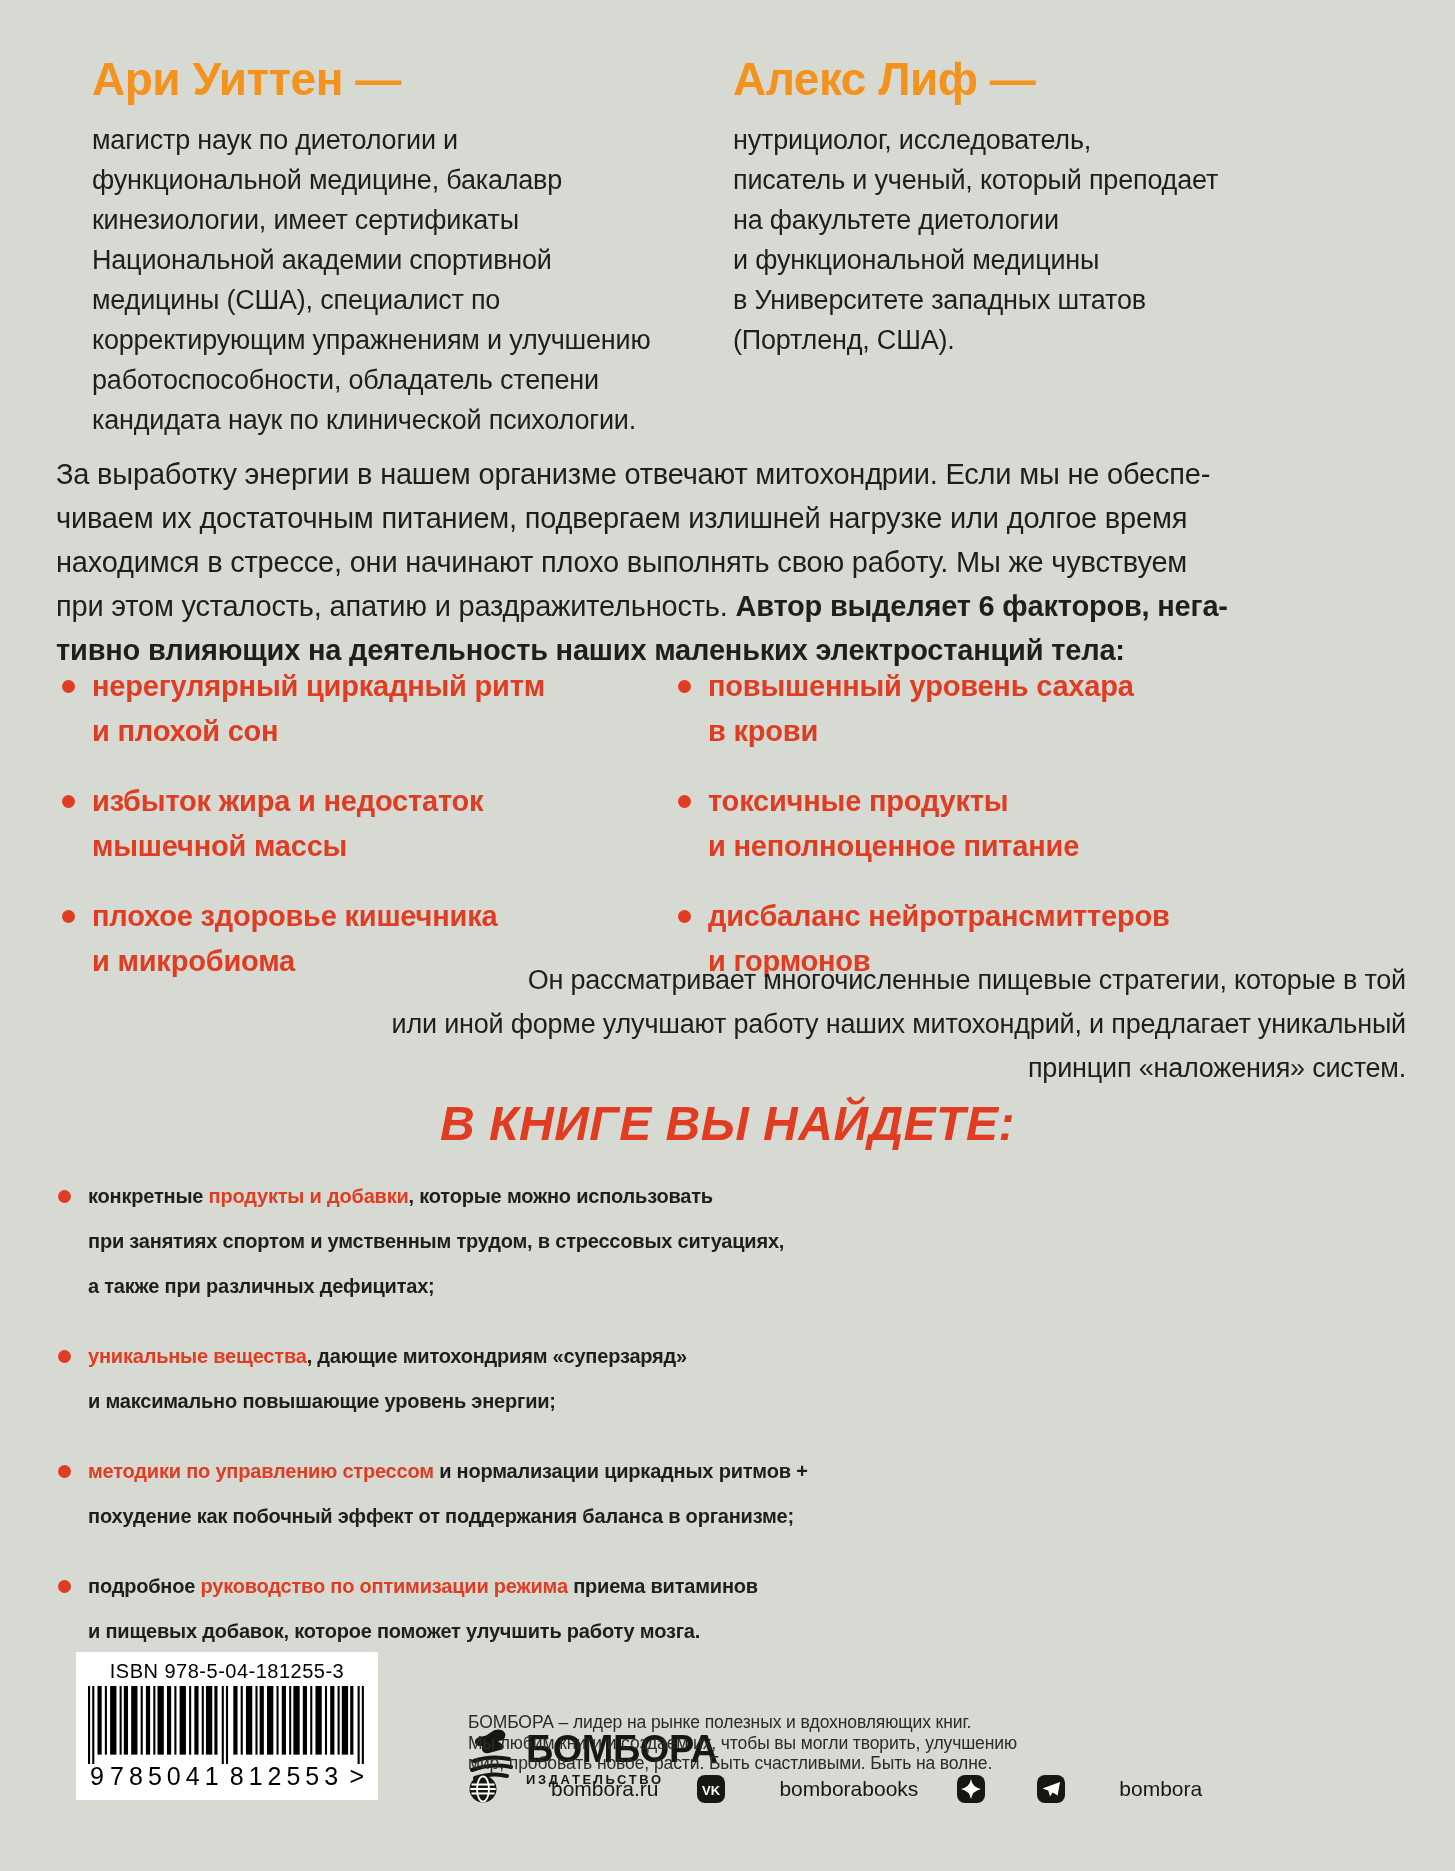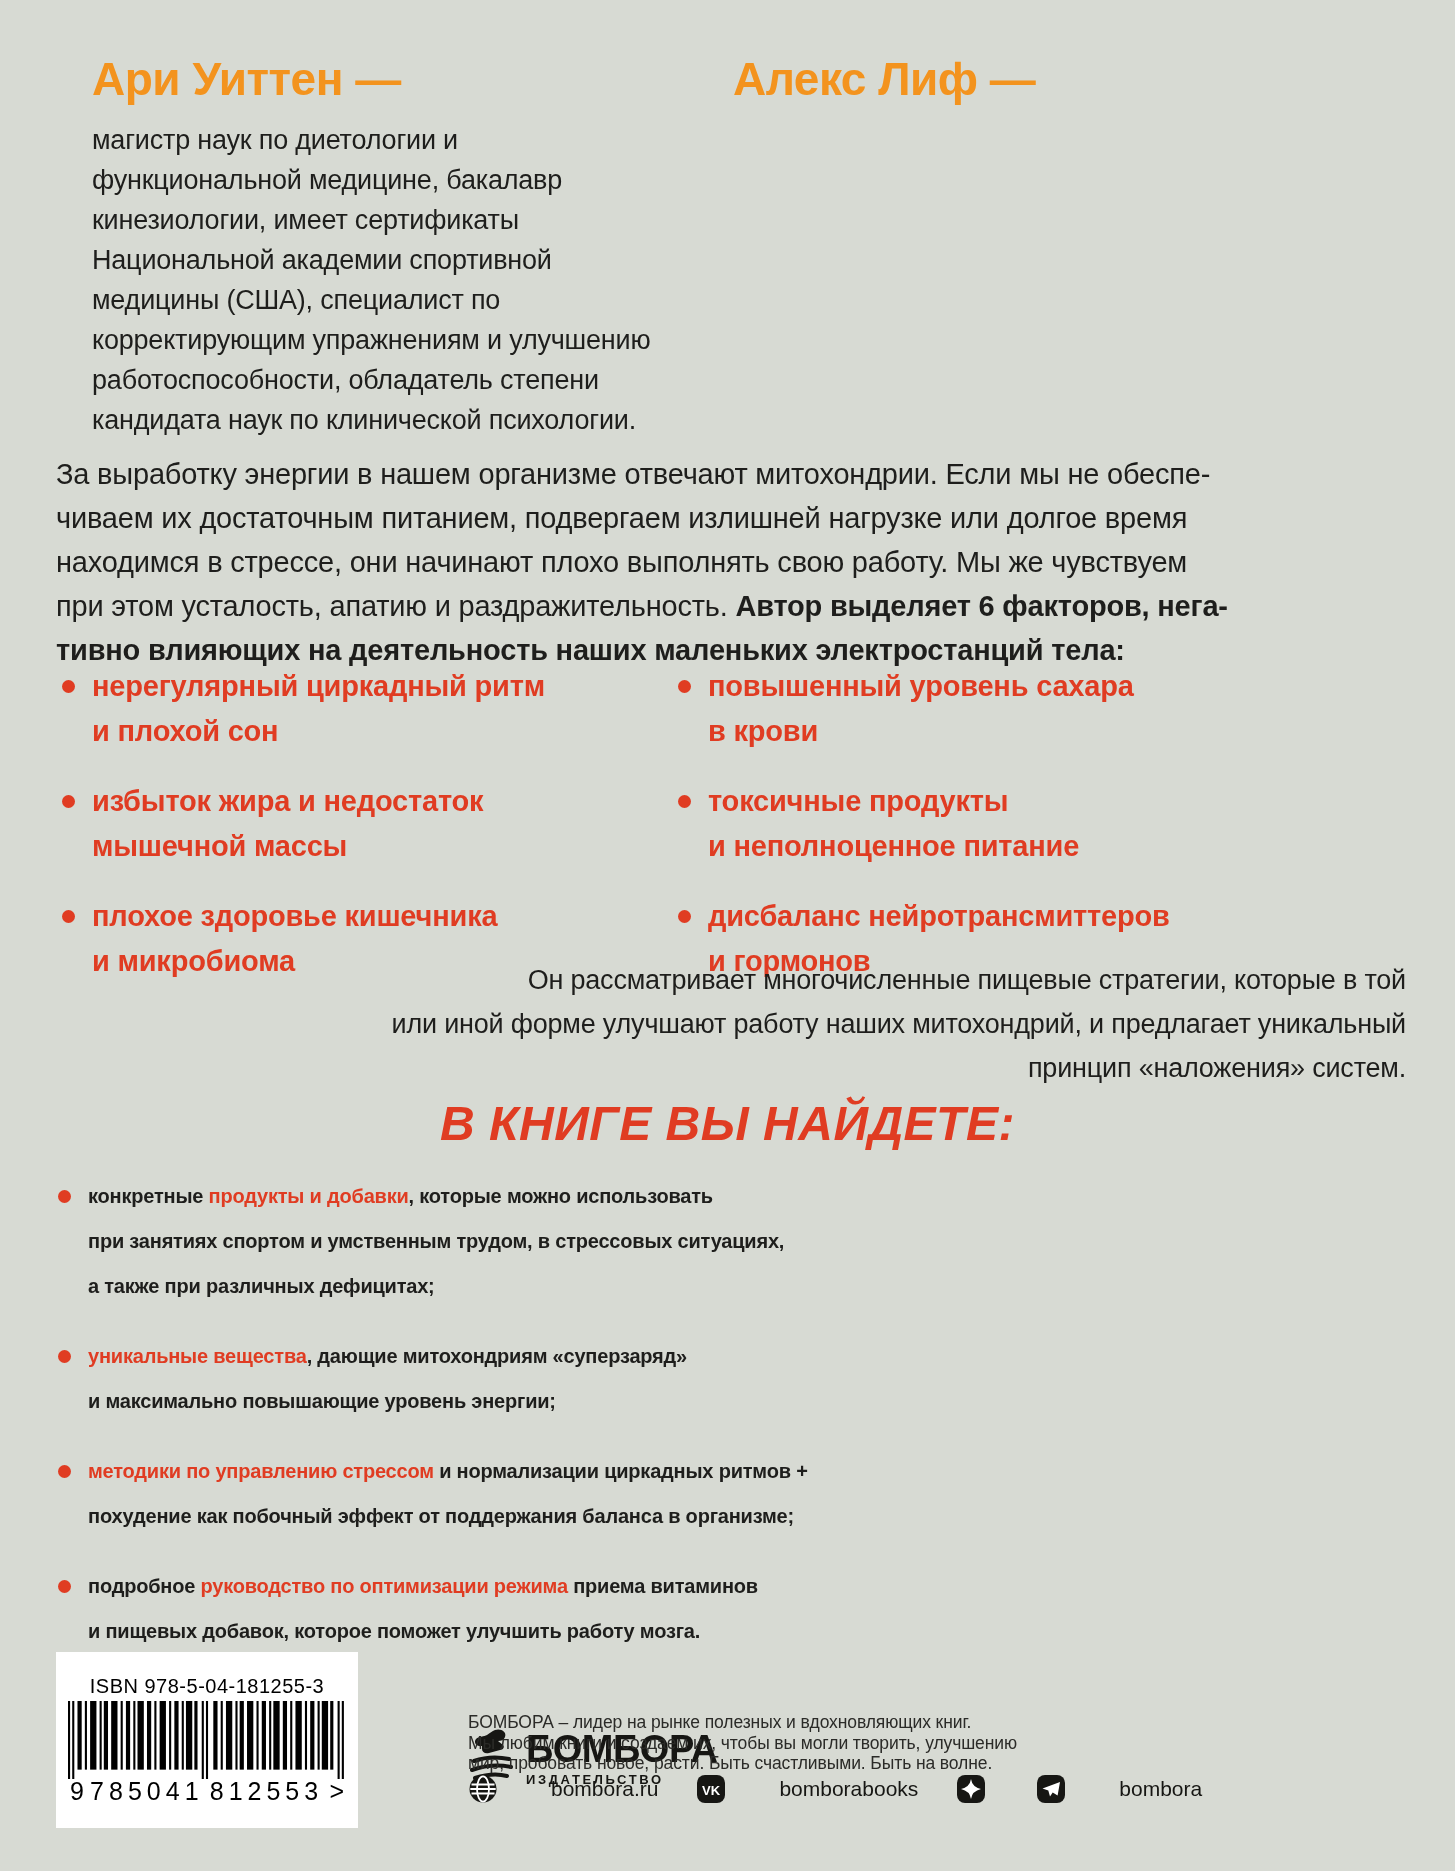--- a/index.html
+++ b/index.html
@@ -61,22 +61,22 @@
     position:relative; padding-left:30px; margin-bottom:25px;
     font-weight:bold; font-size:20px; line-height:45px; letter-spacing:-0.2px; color:var(--ink);
   }
   .findings li::before{
     content:""; position:absolute; left:0; top:16px; width:13px; height:13px;
     border-radius:50%; background:var(--red);
   }
 
   
   .barcode-box{
-    position:absolute; left:56px; top:1652px; width:302px; height:176px;
-    background:#ffffff; padding:23px 12px 6px; display:flex; flex-direction:column;
+    position:absolute; left:76px; top:1652px; width:302px; height:148px;
+    background:#ffffff; padding:8px 12px 6px; display:flex; flex-direction:column;
   }
   .isbn-label{font-size:20px; text-align:center; letter-spacing:0.5px; color:#000;}
   .bars{width:100%; height:78px; margin-top:3px;}
   .digits{
     display:flex; justify-content:space-between; align-items:flex-end;
     font-size:25px; color:#000; margin-top:-2px; padding:0 2px;
   }
   .digits .grp{letter-spacing:5px;}
 
   .logo{position:absolute; left:466px; top:1728px; display:flex;}
@@ -109,20 +109,26 @@
 кинезиологии, имеет сертификаты
 Национальной академии спортивной
 медицины (США), специалист по
 корректирующим упражнениям и улучшению
 работоспособности, обладатель степени
 кандидата наук по клинической психологии.</div>
   </section>
 
   <section class="bio bio-right">
     <h2>Алекс Лиф —</h2>
+    <div class="body pre">нутрициолог, исследователь,
+писатель и ученый, который преподает
+на факультете диетологии
+и функциональной медицины
+в Университете западных штатов
+(Портленд, США).</div>
   </section>
 
   <p class="intro pre"><span>За выработку энергии в нашем организме отвечают митохондрии. Если мы не обеспе-
 чиваем их достаточным питанием, подвергаем излишней нагрузке или долгое время
 находимся в стрессе, они начинают плохо выполнять свою работу. Мы же чувствуем
 при этом усталость, апатию и раздражительность. </span><span class="seg-b">Автор выделяет 6 факторов, нега-
 тивно влияющих на деятельность наших маленьких электростанций тела:</span></p>
 
   <ul class="factors factors-left">
     <li class="pre">нерегулярный циркадный ритм

